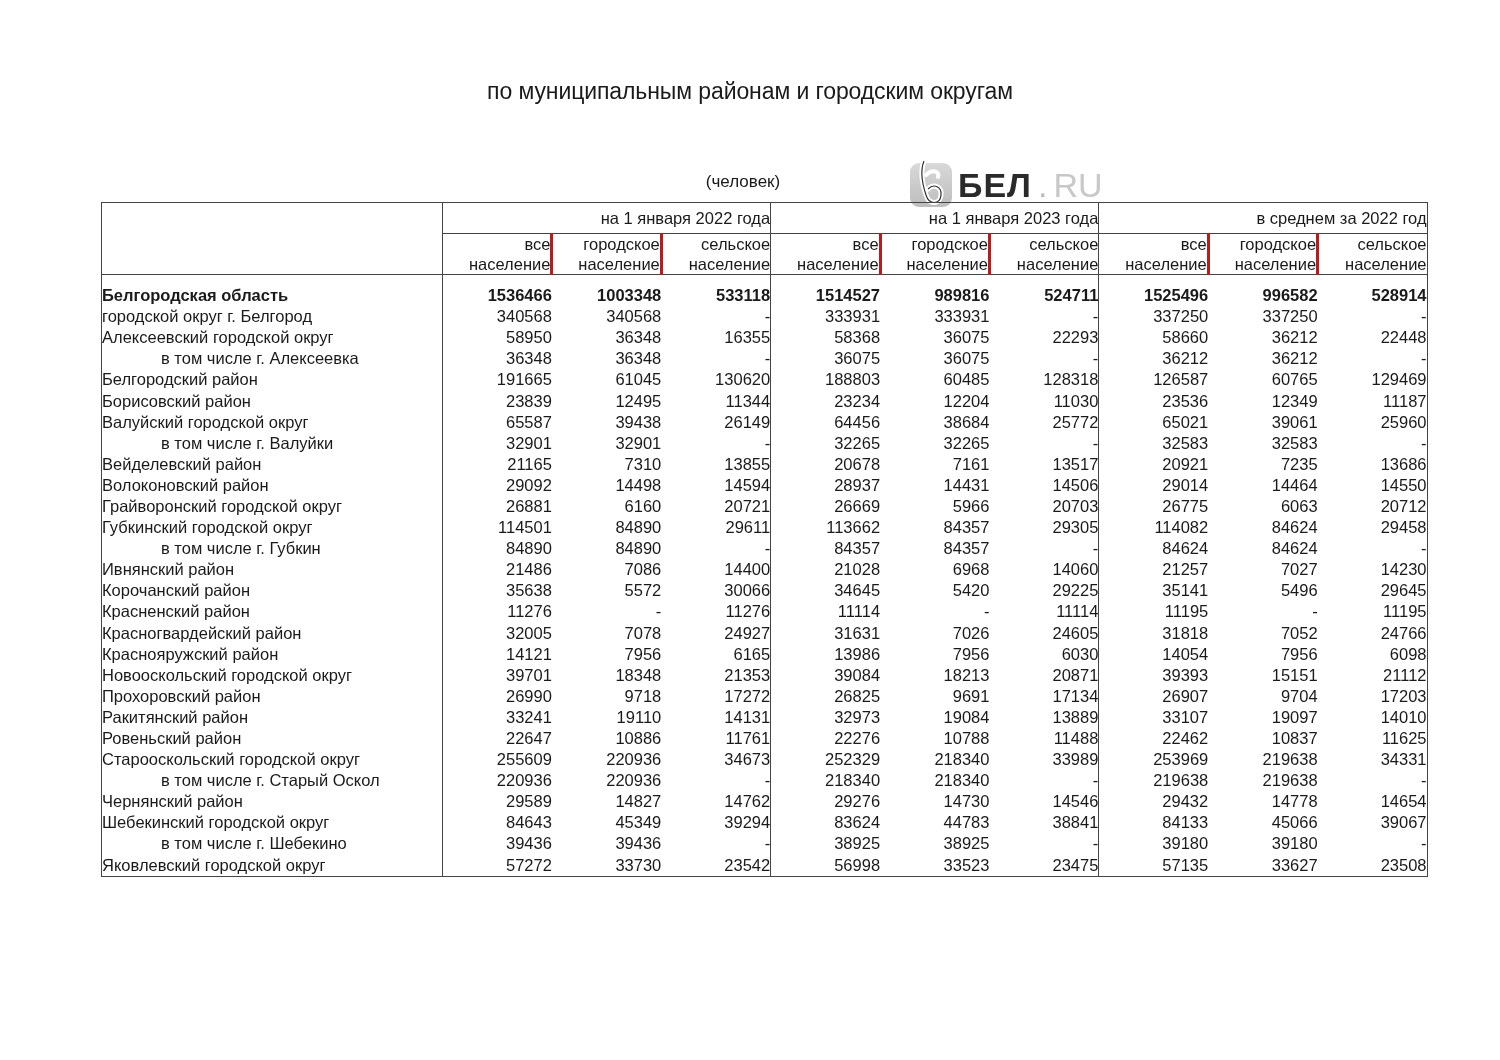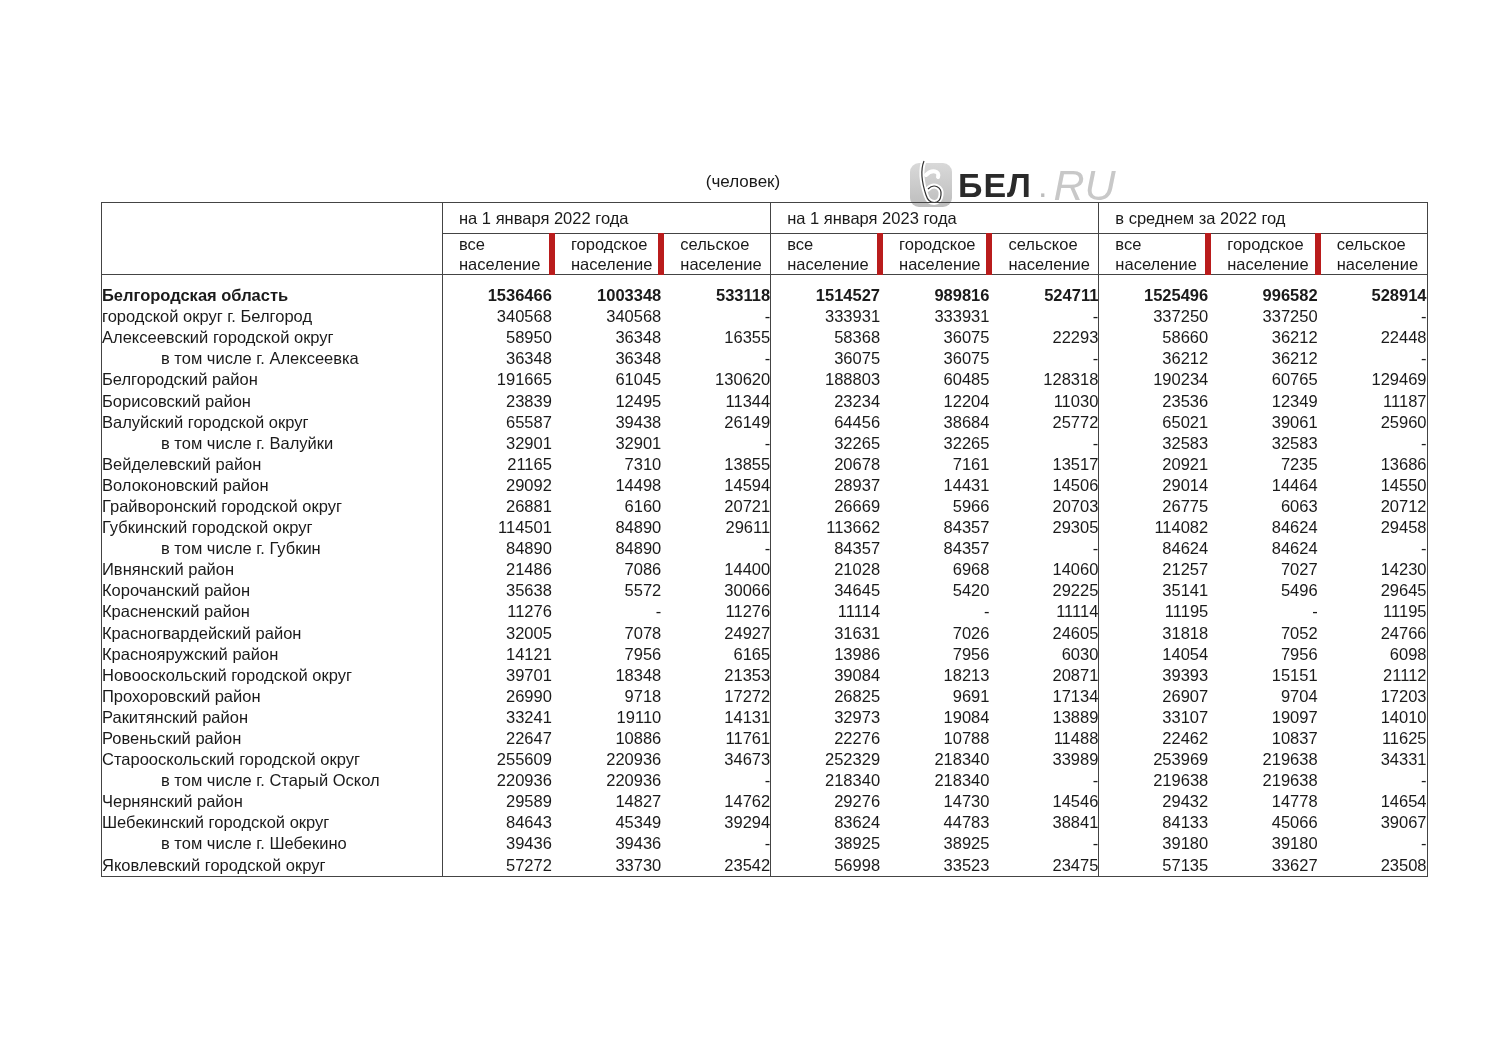--- a/index.html
+++ b/index.html
@@ -22,51 +22,52 @@
     display: flex; align-items: center; gap: 6px; background: rgba(255,255,255,0.85); text-align: center;
   }
   .wm-badge {
     width: 42px; height: 44px; border-radius: 9px;
     background: linear-gradient(180deg,#d9d9d9,#bdbdbd);
     position: relative; overflow: visible;
   }
   .wm-badge svg { position: absolute; left: 0; top: -8px; }
   .wm-bel { font-size: 34px; font-weight: bold; color: #2a2a2a; letter-spacing: 1px; }
   .wm-dot { font-size: 34px; color: #bdbdbd; }
-  .wm-ru { font-size: 43px; color: #c8c8c8; font-weight: normal; font-style: italic; }
+  .wm-ru { font-size: 34px; color: #c8c8c8; font-weight: normal; }
 
   table.pop {
     position: absolute; left: 101px; top: 202px; width: 1326px;
     border-collapse: collapse; font-size: 16.5px; table-layout: fixed;
   }
   table.pop col.c-name { width: 341px; }
   table.pop col.c-num { width: 109.4px; }
   table.pop th, table.pop td { padding: 0; }
   table.pop thead th {
-    font-weight: normal; text-align: left; color: #1a1a1a; padding-left: 16px;
+    font-weight: normal; text-align: right; color: #1a1a1a; padding-left: 16px;
   }
   .h-group th { height: 30px; border-bottom: 1px solid #444; }
   .h-sub th { height: 40px; line-height: 20px; border-bottom: 1px solid #444; }
-  .h-sub th.sub { border-left: 6px solid #b91c1c; }
+  .h-sub th.sub { border-left: 3px solid #b91c1c; }
   .h-sub th.sub.first { border-left: 1.5px solid #444; }
   .grp { border-left: 1.5px solid #444; }
   .outer { border: 1.5px solid #444; }
   table.pop tbody td { height: 21.1px; line-height: 21px; white-space: nowrap; }
   td.name { padding-left: 19px; }
   td.name.indent { padding-left: 59px; }
   td.num { text-align: right; padding-right: 8px; }
   td.gb { border-left: 1.5px solid #444; }
   tr.bold td { font-weight: bold; }
   tr.first td { padding-top: 10px; }
   tr.last td { border-bottom: 1.5px solid #444; }
 </style>
 </head>
 <body>
 
 <div class="title">
+  <div>по муниципальным районам и городским округам</div>
 </div>
 
 <div class="units">(человек)</div>
 
 <div class="watermark">
   <div class="wm-badge">
     <svg width="42" height="56" viewBox="0 0 42 56">
       <path d="M14 6 C10 16, 12 28, 16 40 C19 50, 30 50, 31 40 C32 32, 24 28, 18 34" fill="none" stroke="#ffffff" stroke-width="5" stroke-linecap="round"></path>
       <path d="M14 6 C10 16, 12 28, 16 40 C19 50, 30 50, 31 40 C32 32, 24 28, 18 34" fill="none" stroke="#333" stroke-width="1.2"></path>
       <path d="M16 20 C22 14, 30 16, 28 22" fill="none" stroke="#ffffff" stroke-width="4" stroke-linecap="round"></path>
@@ -186,21 +187,21 @@
         <td class="num">-</td>
       </tr>
       <tr class="">
         <td class="name">Белгородский район</td>
         <td class="num gb">191665</td>
         <td class="num">61045</td>
         <td class="num">130620</td>
         <td class="num gb">188803</td>
         <td class="num">60485</td>
         <td class="num">128318</td>
-        <td class="num gb">190234</td>
+        <td class="num gb">126587</td>
         <td class="num">60765</td>
         <td class="num">129469</td>
       </tr>
       <tr class="">
         <td class="name">Борисовский район</td>
         <td class="num gb">23839</td>
         <td class="num">12495</td>
         <td class="num">11344</td>
         <td class="num gb">23234</td>
         <td class="num">12204</td>

